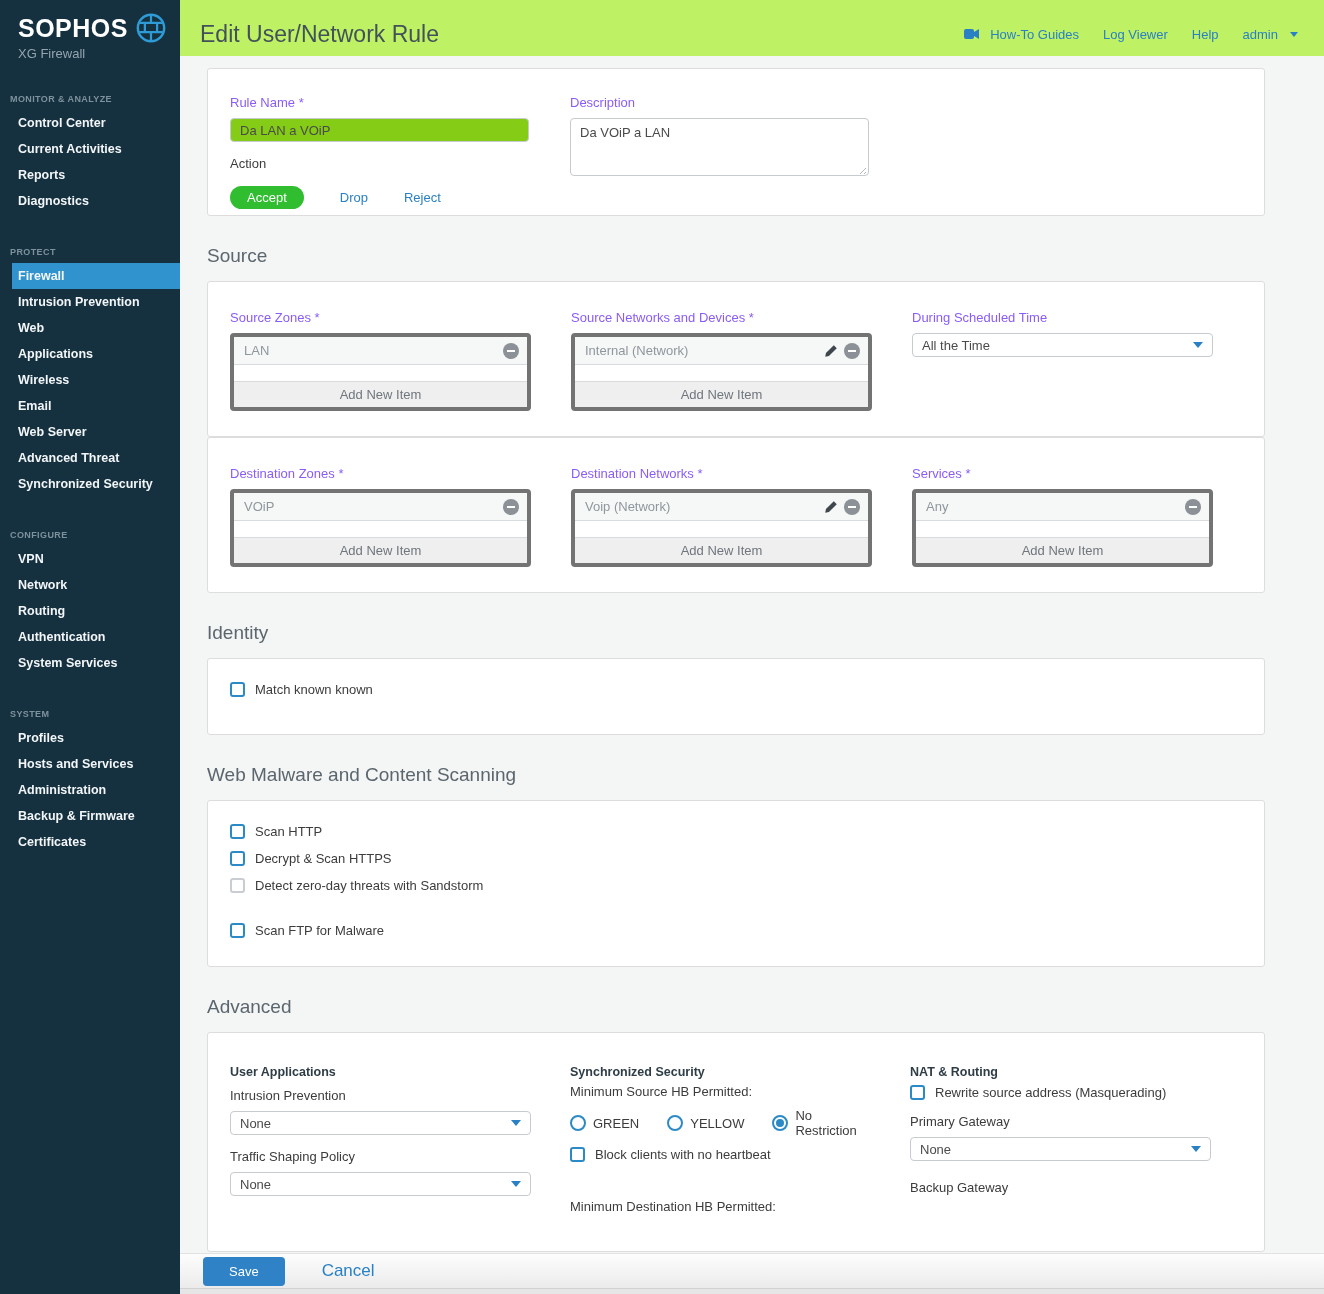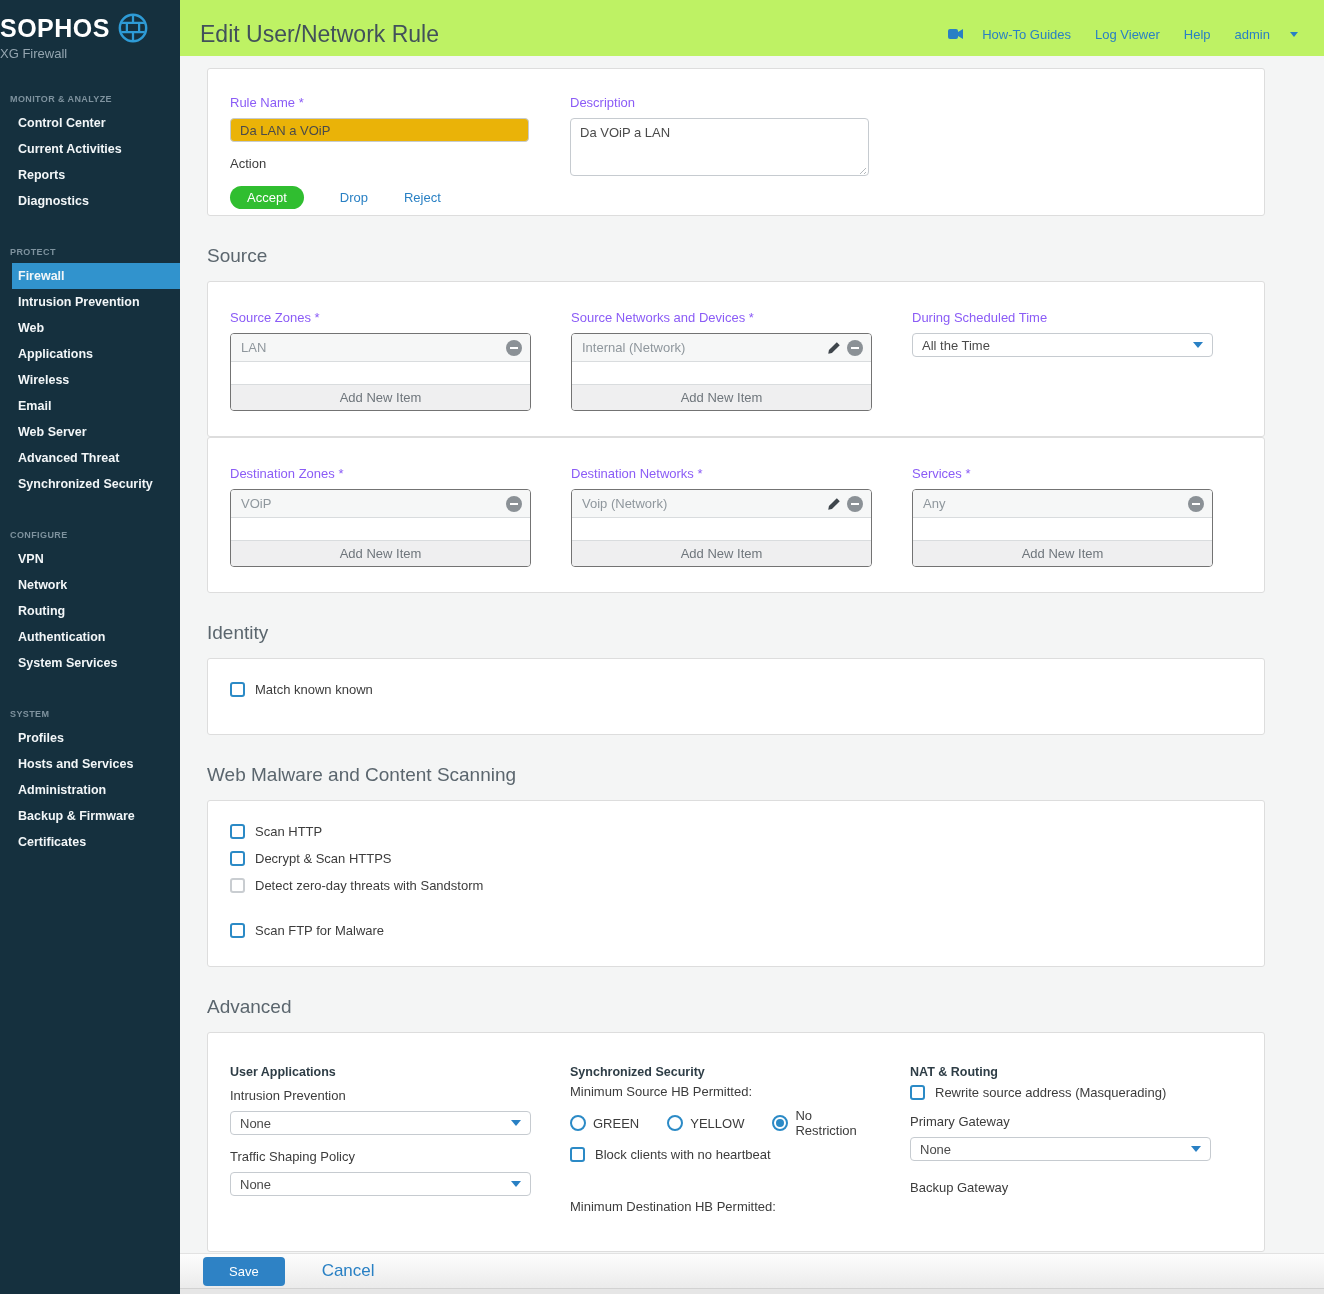--- a/index.html
+++ b/index.html
@@ -6,59 +6,59 @@
   html,body { margin:0; padding:0; }
   body {
     width:1324px; height:1294px; overflow:hidden;
     font-family:"Liberation Sans", sans-serif;
     background:#fff; color:#3c3c3c;
   }
   .app { position:relative; width:1324px; height:1294px; display:flex; }
 
   
   .sidebar { flex:0 0 180px; width:180px; height:1294px; background:#15303E; padding-top:12px; }
-  .logo-block { }
+  .logo-block { padding-left:18px; }
   .logo-row { display:flex; align-items:center; gap:7px; }
   .brand-name { font-size:25px; font-weight:bold; color:#fff; letter-spacing:.5px; }
   .brand-sub { font-size:13px; color:#94a5b0; margin-top:2px; }
   .nav-section-label { margin:33px 0 6px 10px; font-size:9px; font-weight:bold; color:#7e929e; letter-spacing:.4px; }
   .nav-item { height:26px; line-height:26px; padding-left:18px; font-size:12.5px; font-weight:bold; color:#f2f6f8; cursor:pointer; white-space:nowrap; }
   .nav-item.active { background:#3193CD; margin-left:12px; padding-left:6px; }
 
   
   .main { flex:1; display:flex; flex-direction:column; background:#F4F5F5; position:relative; min-width:0; }
   .topbar { flex:0 0 56px; height:56px; background:#bef264; display:flex; align-items:center; justify-content:space-between; padding:12px 26px 0 20px; }
   .page-title { font-size:23px; color:#42515A; }
   .topbar-links { display:flex; align-items:center; gap:24px; font-size:13px; color:#2980C4; }
-  .topbar-link { display:flex; align-items:center; gap:18px; cursor:pointer; }
+  .topbar-link { display:flex; align-items:center; gap:10px; cursor:pointer; }
   .caret-sm { width:0; height:0; border-left:4px solid transparent; border-right:4px solid transparent; border-top:5px solid #2980C4; display:inline-block; margin-left:2px; }
 
   .content { padding:12px 59px 0 27px; }
 
   .card { background:#fff; border:1px solid #ddd; border-radius:3px; }
   .section-heading { font-size:19px; font-weight:400; color:#5B666E; margin:29px 0 14px 0; }
 
   label, .field-label { display:block; font-size:13px; color:#8b5cf6; }
 
   
   .card-basic { height:148px; padding:26px 22px 0 22px; display:flex; gap:39px; }
   .col { width:301px; flex:0 0 301px; }
-  .text-input { margin-top:8px; width:299px; height:24px; border:1px solid #c6cbd0; border-radius:4px; padding:0 9px; font-size:13px; color:#4a4a4a; font-family:"Liberation Sans",sans-serif; outline:none; background:#eab308; }
+  .text-input { margin-top:8px; width:299px; height:24px; border:1px solid #c6cbd0; border-radius:4px; padding:0 9px; font-size:13px; color:#4a4a4a; font-family:"Liberation Sans",sans-serif; outline:none; background:#84cc16; }
   .textarea-wrap { position:relative; width:299px; margin-top:8px; }
   textarea.desc { width:299px; height:58px; border:1px solid #c6cbd0; border-radius:4px; padding:6px 9px; font-size:13px; color:#4a4a4a; font-family:"Liberation Sans",sans-serif; resize:none; outline:none; }
   .resize-grip { position:absolute; right:3px; bottom:6px; width:9px; height:9px;
     background:repeating-linear-gradient(135deg, transparent 0 2px, #b4b9bd 2px 3px);
     clip-path:polygon(100% 0, 100% 100%, 0 100%); }
   .action-row { display:flex; align-items:center; gap:36px; margin-top:15px; }
   .pill-accept { background:#30BE30; color:#fff; font-size:13px; border:none; border-radius:12px; padding:4px 17px; cursor:pointer; font-family:"Liberation Sans",sans-serif; }
   .action-link { color:#2980C4; font-size:13px; cursor:pointer; }
 
   
   .card-cols { height:156px; padding:28px 22px 0 22px; display:flex; gap:40px; }
-  .listbox { margin-top:8px; height:78px; border:1px solid #737373; border-radius:4px; background:#fff; display:flex; flex-direction:column; overflow:hidden; }
+  .listbox { margin-top:8px; height:78px; border:4px solid #737373; border-radius:4px; background:#fff; display:flex; flex-direction:column; overflow:hidden; }
   .lb-item { flex:0 0 28px; background:#f6f7f7; border-bottom:1px solid #d9dcde; display:flex; align-items:center; padding:0 8px 0 10px; font-size:13px; color:#8f979d; }
   .lb-icons { margin-left:auto; display:flex; align-items:center; gap:6px; }
   .lb-spacer { flex:1; }
   .lb-add { flex:0 0 26px; background:#efeff0; border-top:1px solid #d9dcde; display:flex; align-items:center; justify-content:center; font-size:13px; color:#6f767c; cursor:pointer; }
   .minus-icon { width:16px; height:16px; border-radius:50%; background:#8b9196; position:relative; cursor:pointer; flex:0 0 16px; }
   .minus-icon::after { content:""; position:absolute; left:4px; right:4px; top:7px; height:2px; background:#fff; }
   .pencil-icon { cursor:pointer; display:flex; }
 
   .select { margin-top:8px; width:301px; height:24px; border:1px solid #c6cbd0; border-radius:4px; background:#fff; display:flex; align-items:center; justify-content:space-between; padding:0 9px; font-size:13px; color:#4a4a4a; cursor:pointer; }
   .caret-down { width:0; height:0; border-left:5px solid transparent; border-right:5px solid transparent; border-top:6px solid #2980C4; }

